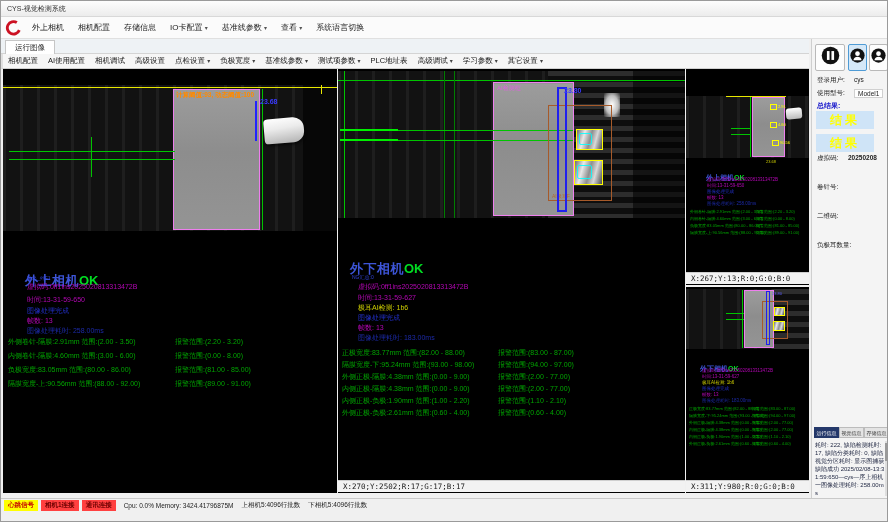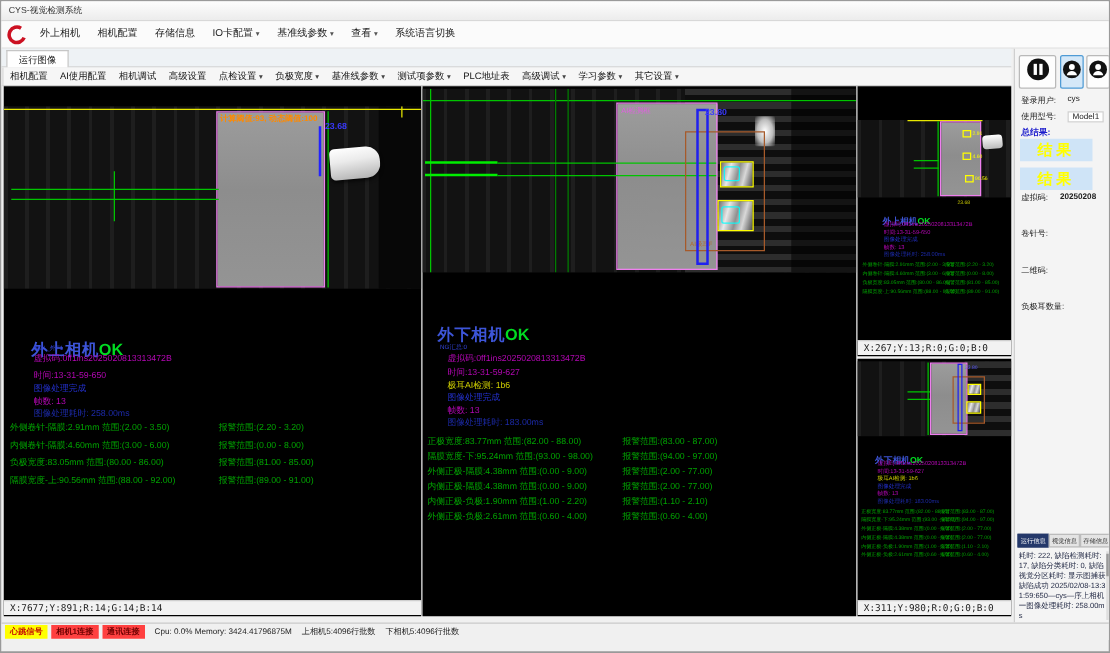--- a/index.html
+++ b/index.html
@@ -132,21 +132,20 @@
     <span class="abs nw mag" style="left:24px;top:247px">帧数: 13</span>
     <span class="abs nw blu2" style="left:24px;top:257px">图像处理耗时: 258.00ms</span>
     <span class="abs nw meas" style="left:5px;top:268px">外侧卷针-隔膜:2.91mm 范围:(2.00 - 3.50)</span>
     <span class="abs nw meas" style="left:172px;top:268px">报警范围:(2.20 - 3.20)</span>
     <span class="abs nw meas" style="left:5px;top:282px">内侧卷针-隔膜:4.60mm 范围:(3.00 - 6.00)</span>
     <span class="abs nw meas" style="left:172px;top:282px">报警范围:(0.00 - 8.00)</span>
     <span class="abs nw meas" style="left:5px;top:296px">负极宽度:83.05mm 范围:(80.00 - 86.00)</span>
     <span class="abs nw meas" style="left:172px;top:296px">报警范围:(81.00 - 85.00)</span>
     <span class="abs nw meas" style="left:5px;top:310px">隔膜宽度-上:90.56mm 范围:(88.00 - 92.00)</span>
     <span class="abs nw meas" style="left:172px;top:310px">报警范围:(89.00 - 91.00)</span>
-    <div class="coordbar" style="top:411px">X:7677;Y:891;R:14;G:14;B:14</div>
   </div>
 
   <div class="camview" style="left:337px;top:68px;width:347px;height:424px">
     <div class="strip" style="left:0;top:2px;width:347px;height:147px">
       <div class="stripes"></div>
       <div class="slats" style="left:210px;top:0;width:137px;height:147px"></div>
       <div class="abs" style="left:295px;top:0;width:52px;height:147px;background:rgba(0,0,0,.55)"></div>
       <div class="abs" style="left:266px;top:22px;width:16px;height:24px;background:radial-gradient(#ffffff 0,#bdbdbd 55%,rgba(40,40,40,0) 100%)"></div>
       <div class="gline" style="left:0;top:9px;width:347px;height:1px"></div>
       <div class="gline" style="left:6px;top:0;width:1px;height:147px"></div>
@@ -187,20 +186,21 @@
     <span class="abs nw meas" style="left:4px;top:291px">隔膜宽度-下:95.24mm 范围:(93.00 - 98.00)</span>
     <span class="abs nw meas" style="left:160px;top:291px">报警范围:(94.00 - 97.00)</span>
     <span class="abs nw meas" style="left:4px;top:303px">外侧正极-隔膜:4.38mm 范围:(0.00 - 9.00)</span>
     <span class="abs nw meas" style="left:160px;top:303px">报警范围:(2.00 - 77.00)</span>
     <span class="abs nw meas" style="left:4px;top:315px">内侧正极-隔膜:4.38mm 范围:(0.00 - 9.00)</span>
     <span class="abs nw meas" style="left:160px;top:315px">报警范围:(2.00 - 77.00)</span>
     <span class="abs nw meas" style="left:4px;top:327px">内侧正极-负极:1.90mm 范围:(1.00 - 2.20)</span>
     <span class="abs nw meas" style="left:160px;top:327px">报警范围:(1.10 - 2.10)</span>
     <span class="abs nw meas" style="left:4px;top:339px">外侧正极-负极:2.61mm 范围:(0.60 - 4.00)</span>
     <span class="abs nw meas" style="left:160px;top:339px">报警范围:(0.60 - 4.00)</span>
+    <div class="coordbar" style="top:411px">X:270;Y:2502;R:17;G:17;B:17</div>
   </div>
 
   <div class="camview" style="left:685px;top:68px;width:123px;height:216px">
     <div class="strip" style="left:0;top:27px;width:123px;height:62px">
       <div class="stripes"></div>
       <div class="yline" style="left:40px;top:0;width:60px;height:1px"></div>
       <div class="grayblock" style="left:66px;top:1px;width:33px;height:60px"></div>
       <div class="gline" style="left:64px;top:1px;width:1px;height:60px"></div>
       <div class="gline" style="left:45px;top:32px;width:20px;height:1px"></div>
       <div class="gline" style="left:45px;top:38px;width:20px;height:1px"></div>

